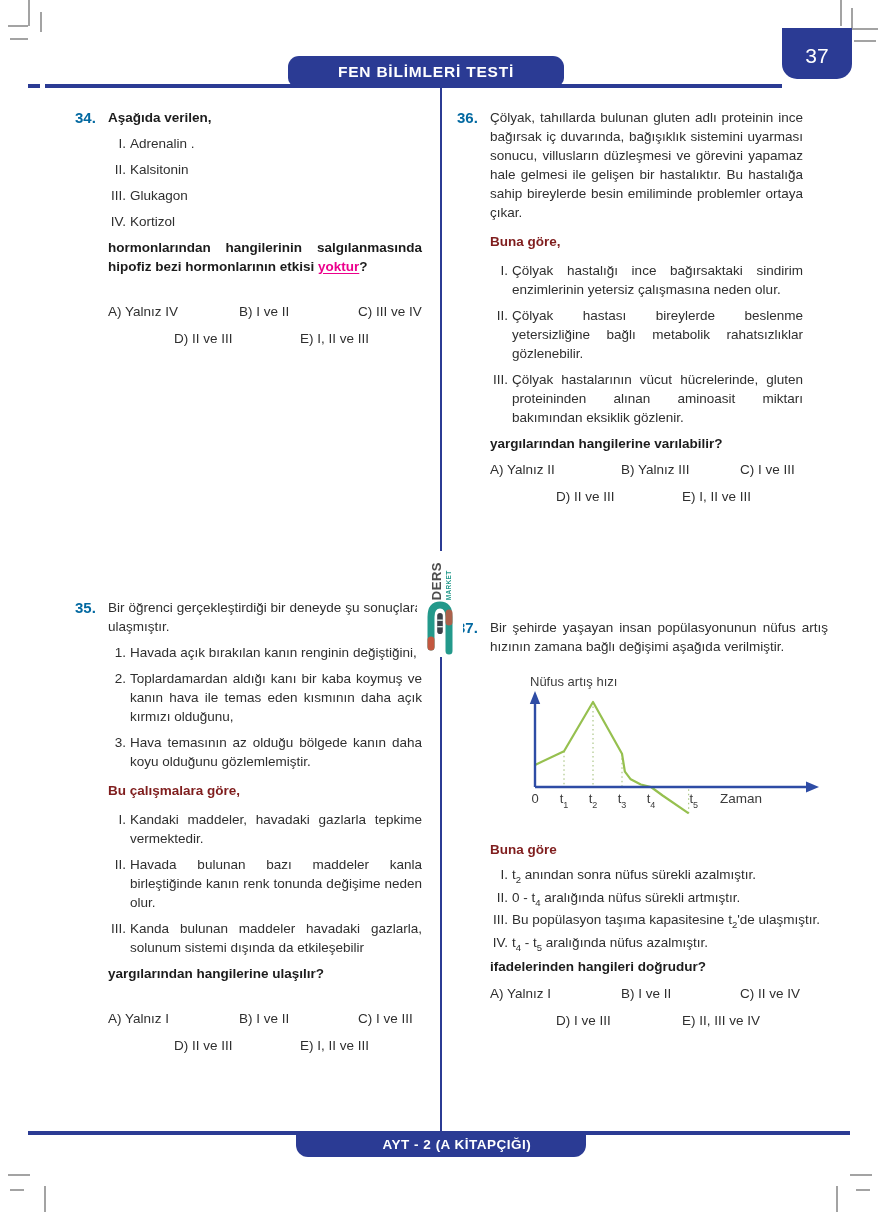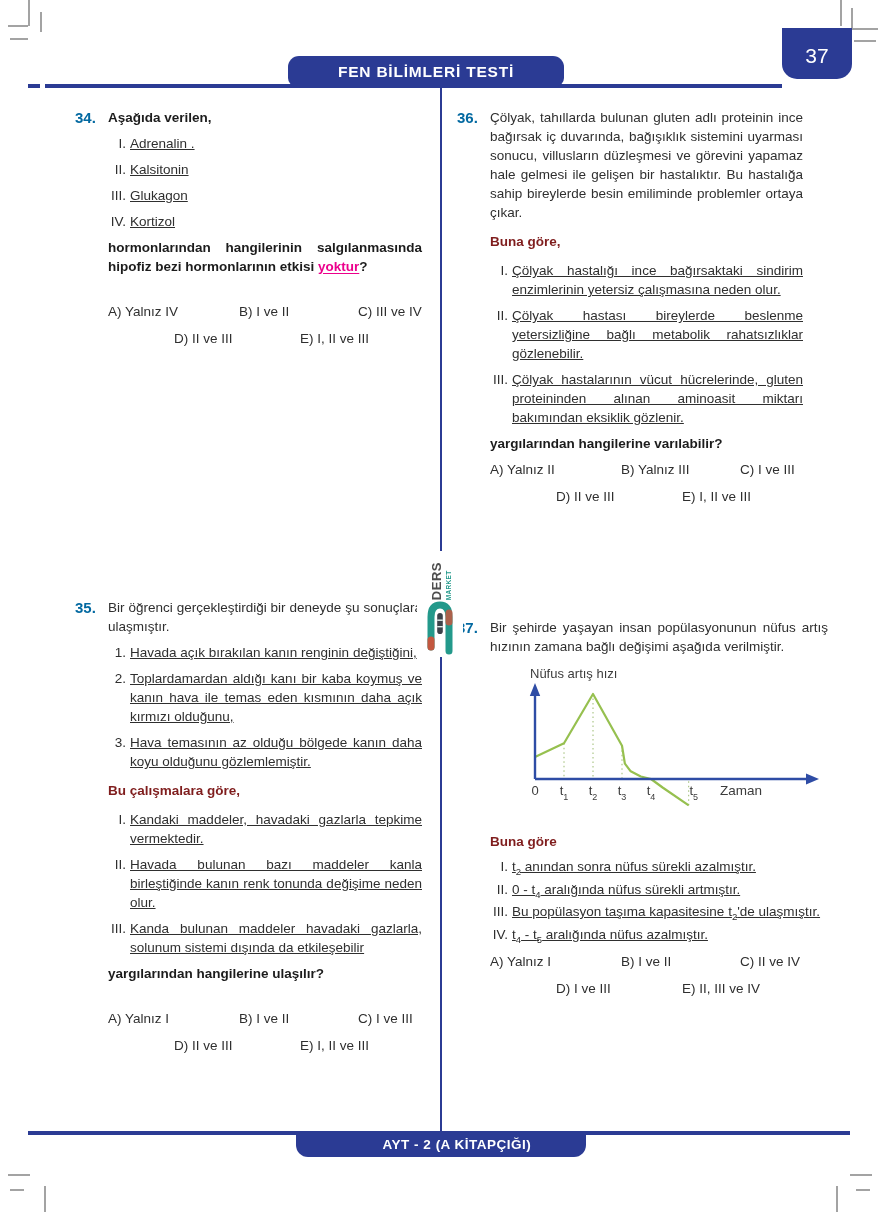--- a/index.html
+++ b/index.html
@@ -40,32 +40,32 @@
   .qn { flex:none; width:33px; font-weight:700; color:#0369a1; font-size:15px; line-height:19px; }
   .qb { flex:1; font-size:13.5px; line-height:19px; text-align:justify; }
   .qb p { margin:0; }
   .b { font-weight:700; color:#1c1c1c; }
   .hl { color:#ec008c; text-decoration:underline; text-underline-offset:2px; }
 
   .list { margin-top:7px; }
   .ritem { display:flex; margin-bottom:7px; }
   .ritem.tight { margin-bottom:3.5px; }
   .rnum { flex:none; width:18px; text-align:right; margin-right:4px; }
-  .rtext { flex:1; text-align:justify;text-decoration:underline; }
+  .rtext { flex:1; text-align:justify; }
   .mid  { margin-top:10px !important; margin-bottom:10px !important; font-weight:700; color:#7f1d1d; }
   .stem { margin-top:7px !important; font-weight:700; color:#1c1c1c; }
   .opts { display:flex; margin-top:26px; }
   .opts .o { flex:none; white-space:nowrap; }
   .opts3 .o1 { width:131px; } .opts3 .o2 { width:119px; }
   .opts2 { margin-left:66px; margin-top:8px; }
   .opts2 .o1 { width:126px; }
 
   sub { font-size:9.5px; line-height:0; }
 
-  .chart-wrap { margin:8px 0 0 26px; width:312px; height:150px; }
+  .chart-wrap { margin:16px 0 0 26px; width:312px; height:150px; }
 </style>
 </head>
 <body>
 
 <div class="page">
 
   <div class="mark" style="left:8px;top:25px;width:20px;height:1.5px"></div>
   <div class="mark" style="left:28px;top:0;width:1.5px;height:26px"></div>
   <div class="mark" style="left:10px;top:38px;width:18px;height:1.5px"></div>
   <div class="mark" style="left:40px;top:12px;width:1.5px;height:20px"></div>
@@ -257,20 +257,21 @@
           </div>
         <div class="ritem tight">
             <span class="rnum">III.</span>
             <span class="rtext">Bu popülasyon taşıma kapasitesine t<sub>2</sub>'de ulaşmıştır.</span>
           </div>
         <div class="ritem tight">
             <span class="rnum">IV.</span>
             <span class="rtext">t<sub>4</sub> - t<sub>5</sub> aralığında nüfus azalmıştır.</span>
           </div>
       </div>
+      <p class="stem" style="margin-top:5px !important;">ifadelerinden hangileri doğrudur?</p>
       <div class="opts opts3" style="margin-top:8px;">
         <span class="o o1">A) Yalnız I</span>
         <span class="o o2">B) I ve II</span>
         <span class="o o3">C) II ve IV</span>
       </div>
       <div class="opts opts2">
         <span class="o o1">D) I ve III</span>
         <span class="o o2">E) II, III ve IV</span>
       </div>
     </div>

